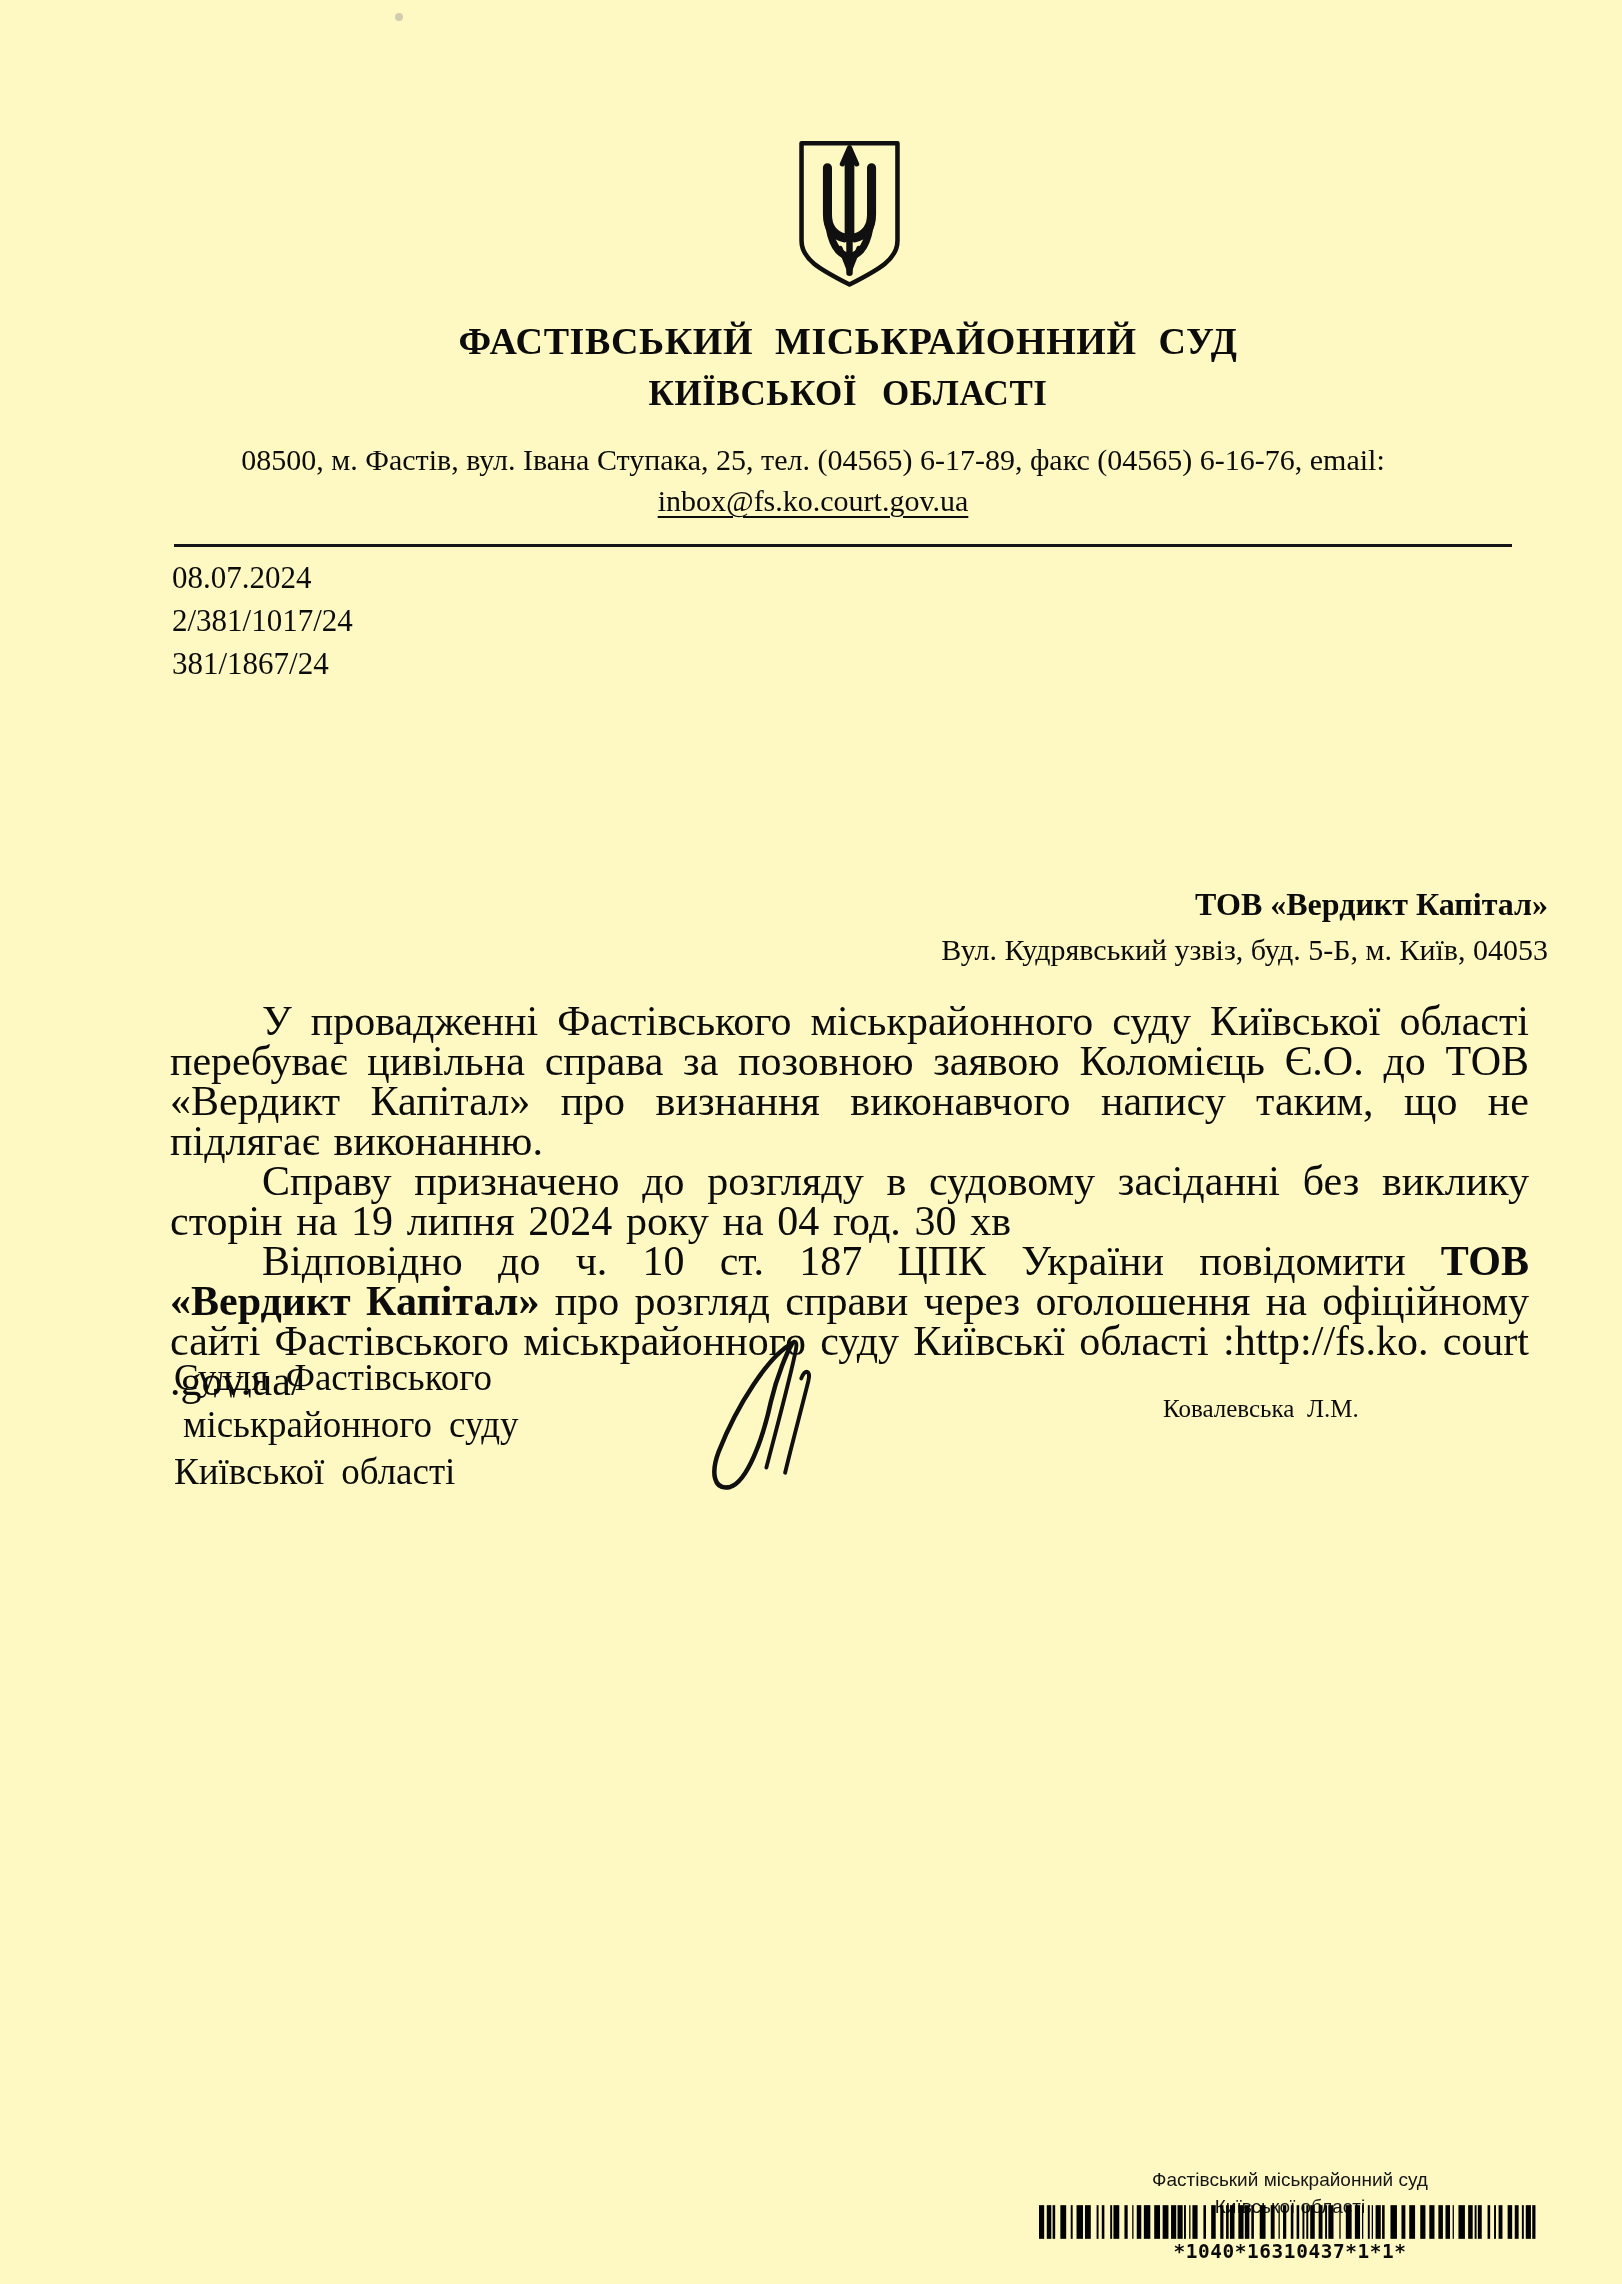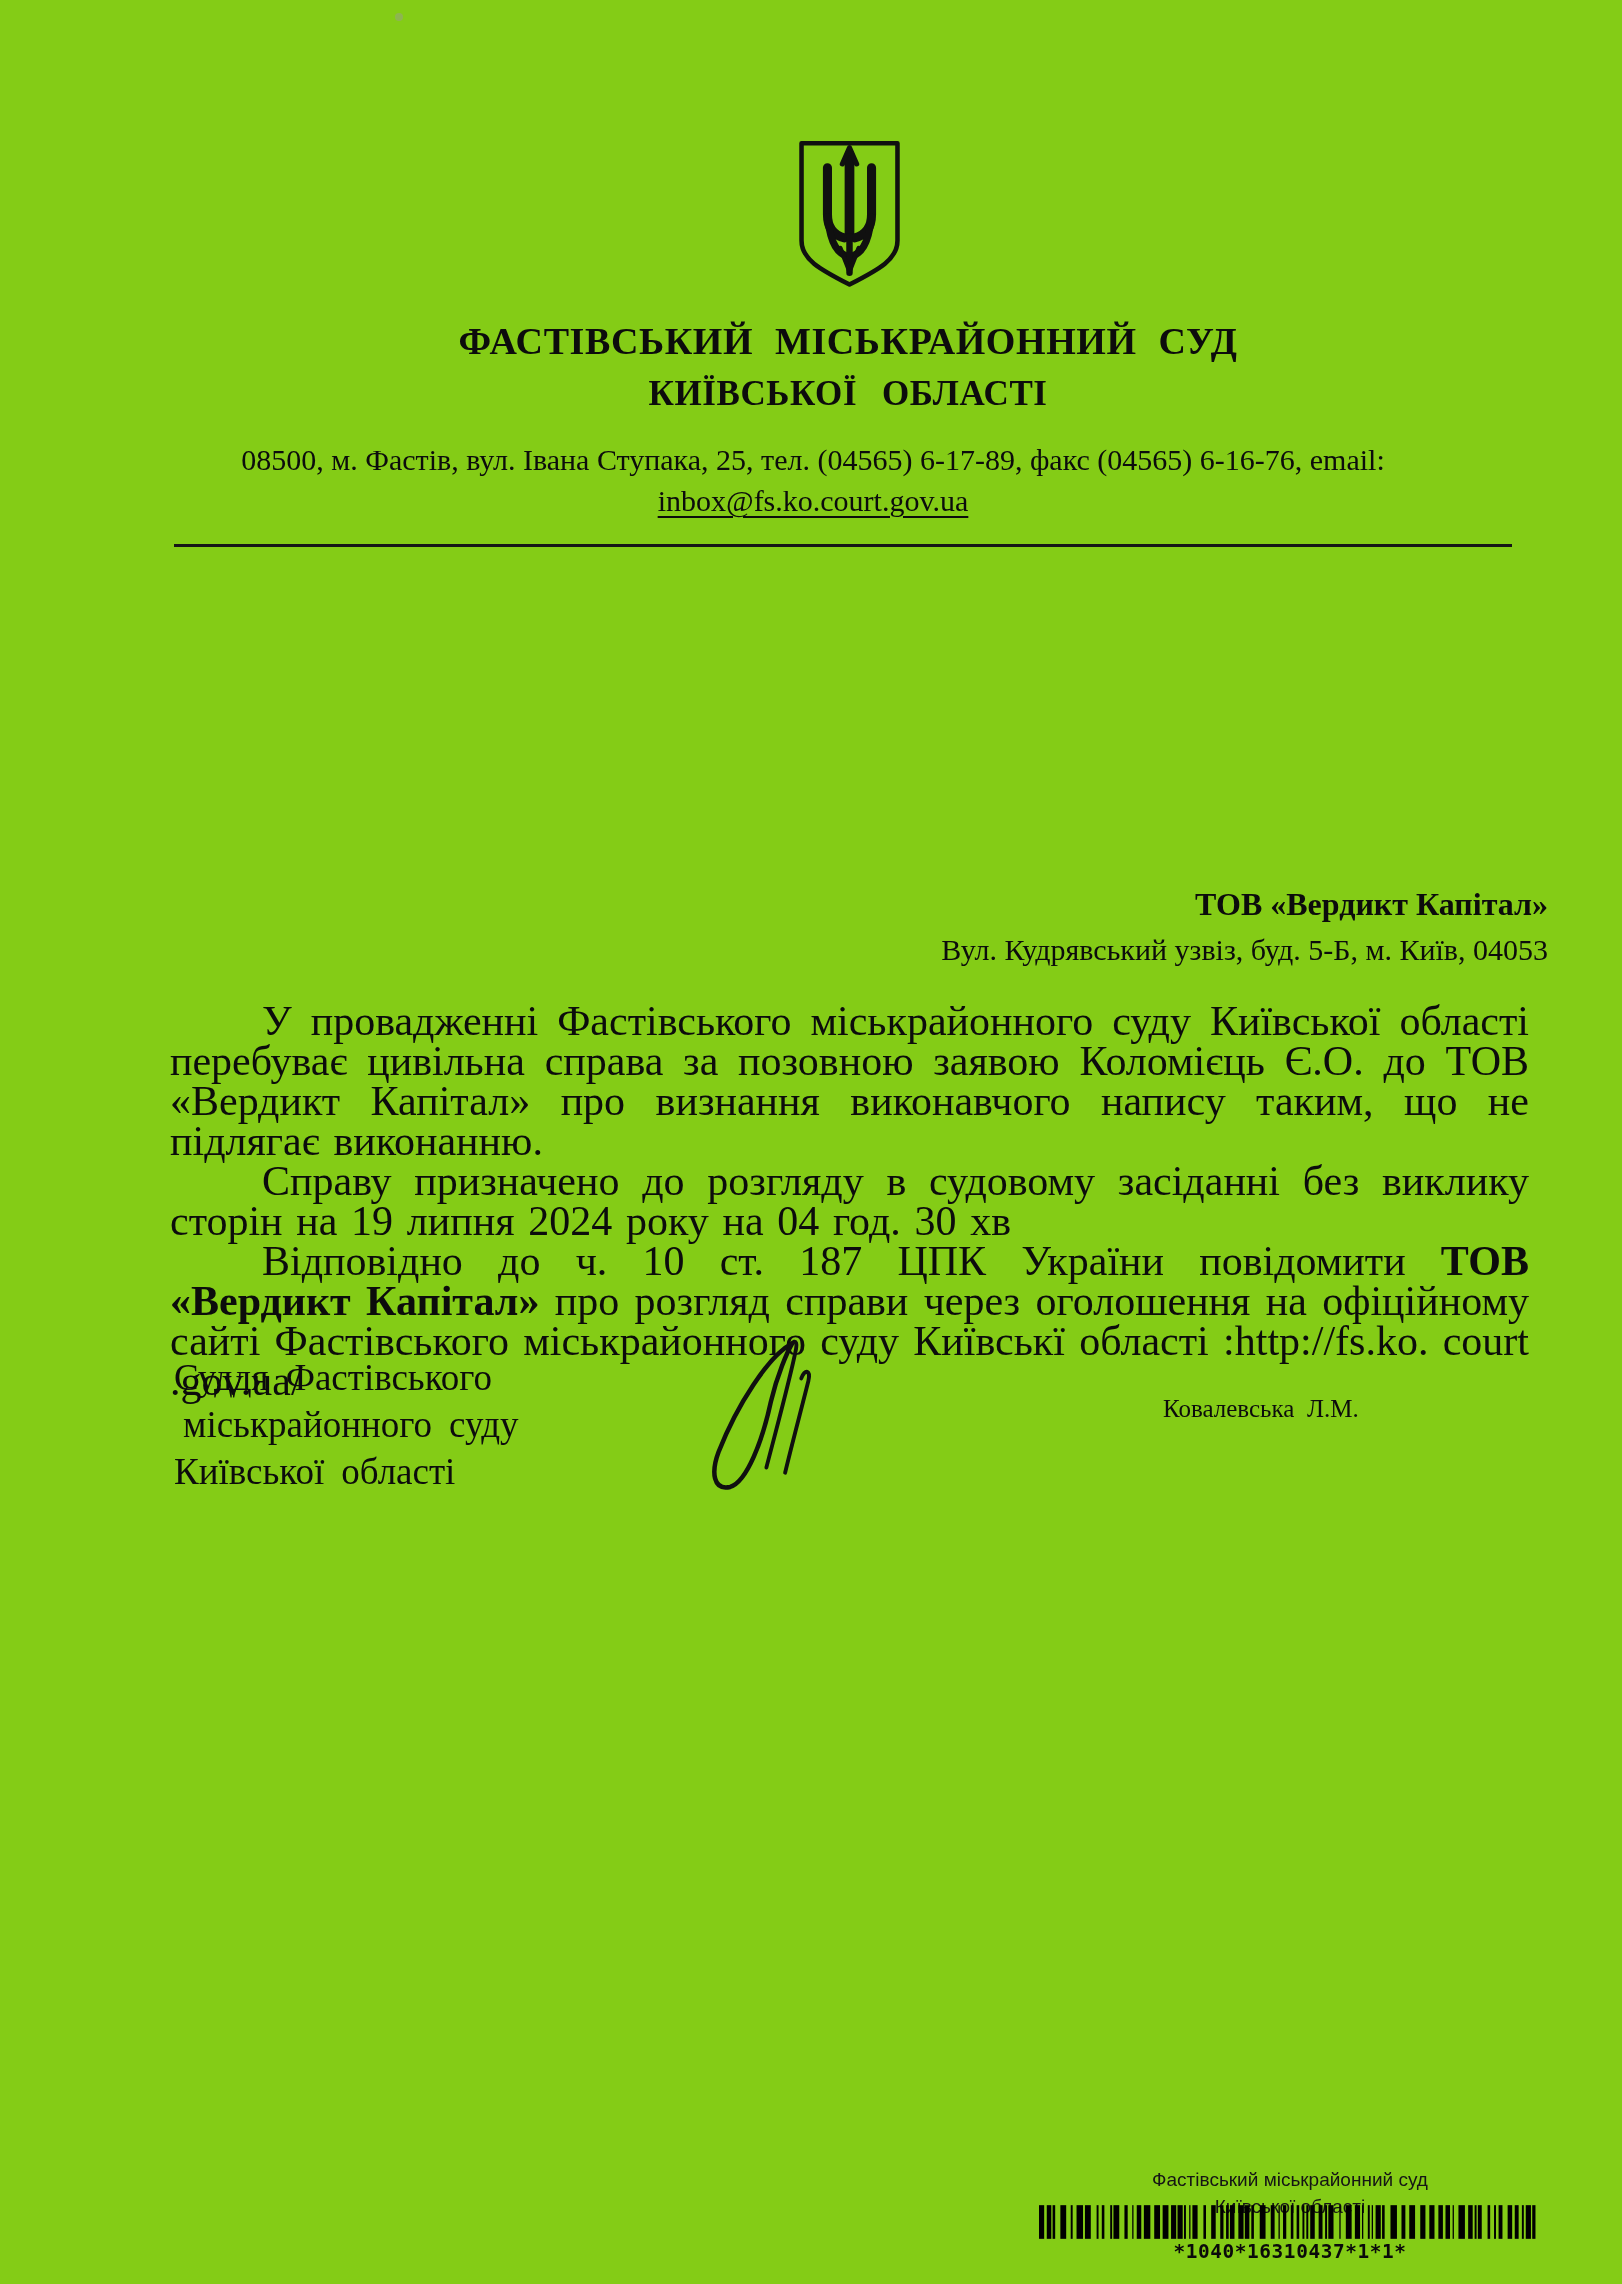--- a/index.html
+++ b/index.html
@@ -1,20 +1,20 @@
 <!DOCTYPE html>
 <html style="font-size:10.4px"><head>
 <meta charset="utf-8">
 <style>
   html,body{margin:0;padding:0;background:#c9c9c9;}
   .page{
     position:relative;
     width:1623px;height:2284px;
     margin:0 auto;
-    background:#84cc16;
+    background:#fef9c3;
     font-family:"Liberation Serif", serif;
     color:#0c0c0c;
     overflow:hidden;
   }
   .abs{position:absolute;}
   
   .speck{left:395px;top:13px;width:7.8px;height:7.8px;border-radius:50%;
          background:#9a9a9a;opacity:.45;filter:blur(0.6px);}
   
   .emblem{left:795px;top:138px;width:109px;height:153px;}
@@ -77,20 +77,25 @@
     <div class="l2">КИЇВСЬКОЇ ОБЛАСТІ</div>
   </div>
 
   <div class="abs address">
     <div>08500, м. Фастів, вул. Івана Ступака, 25, тел. (04565) 6-17-89, факс (04565) 6-16-76, email:</div>
     <div><span class="email">inbox@fs.ko.court.gov.ua</span></div>
   </div>
 
   <div class="abs rule"></div>
 
+  <div class="abs refblock">
+    <div>08.07.2024</div>
+    <div>2/381/1017/24</div>
+    <div>381/1867/24</div>
+  </div>
 
   <div class="abs recipient">
     <div class="name">ТОВ «Вердикт Капітал»</div>
     <div class="addr">Вул. Кудрявський узвіз, буд. 5-Б, м. Київ, 04053</div>
   </div>
 
   <div class="abs doc-body">
     <p>У провадженні Фастівського міськрайонного суду Київської області перебуває цивільна справа за позовною заявою Коломієць Є.О. до ТОВ «Вердикт Капітал» про визнання виконавчого напису таким, що не підлягає виконанню.</p>
     <p>Справу призначено до розгляду в судовому засіданні без виклику сторін на 19 липня 2024 року на 04 год. 30 хв</p>
     <p><span>Відповідно до ч. 10 ст. 187 ЦПК України повідомити </span><span class="bold">ТОВ «Вердикт Капітал»</span><span> про розгляд справи через оголошення на офіційному сайті Фастівського міськрайонного суду Київськї області :http://fs.ko. court .gov.ua/</span></p>

